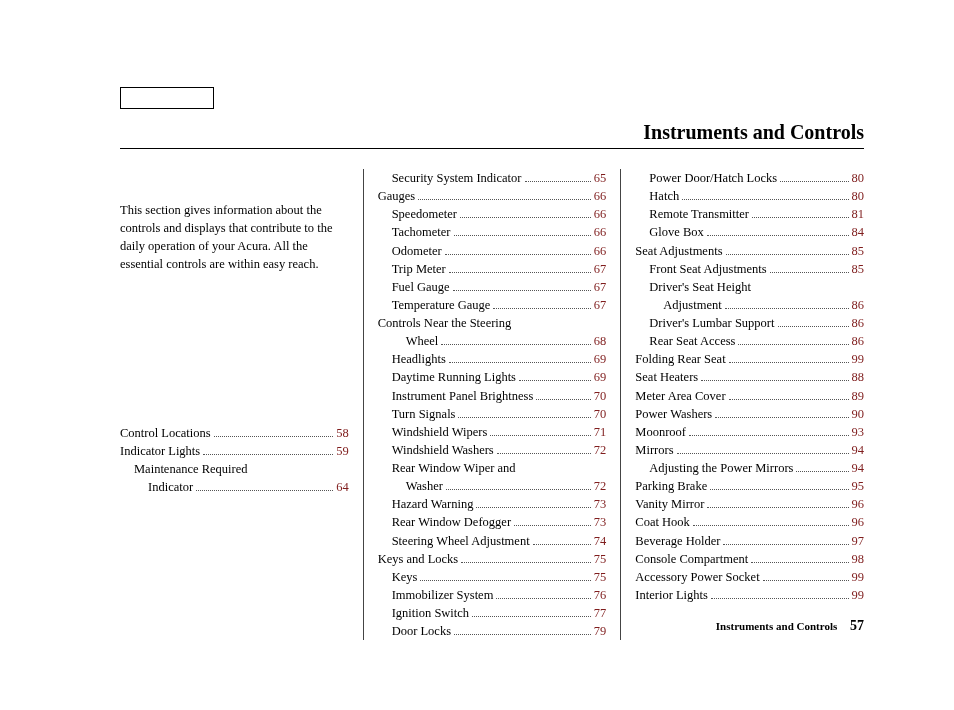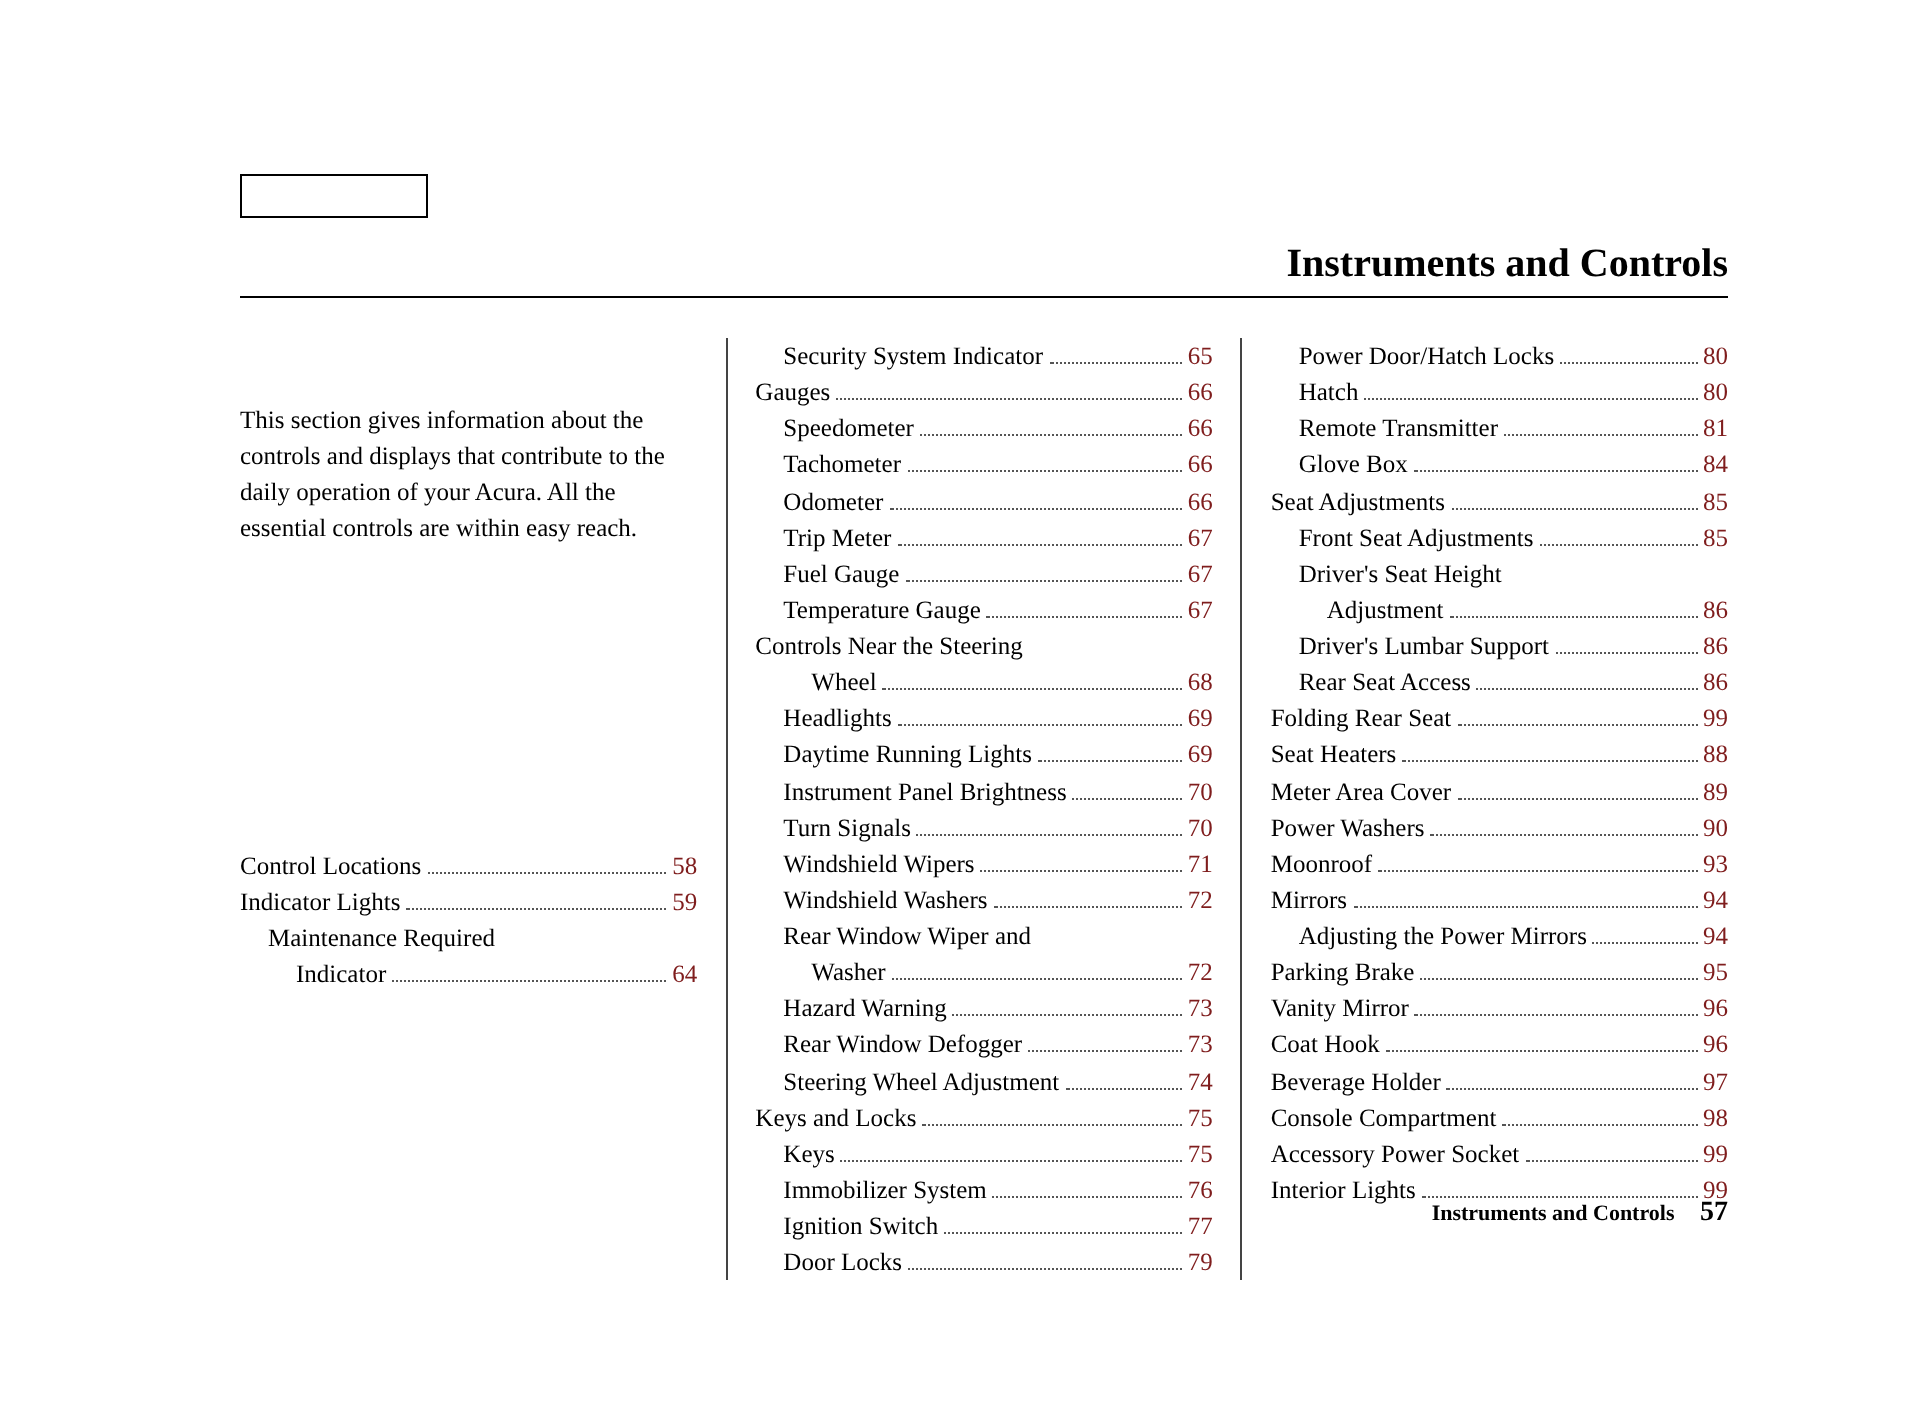--- a/index.html
+++ b/index.html
@@ -69,21 +69,21 @@
     border-bottom: 1.2px dotted #555;
     margin: 0 3px 3px 3px;
     min-width: 8px;
   }
   .pg {
     color: #7f1d1d;
     flex: 0 0 auto;
   }
   .footer {
     position: absolute;
-    bottom: 95px;
+    bottom: 76px;
     right: 90px;
     font-size: 11px;
   }
   .footer-section { font-weight: bold; }
   .footer-page { font-weight: bold; font-size: 14px; margin-left: 10px; }
 </style>
 </head>
 <body>
 
 <div class="page">

